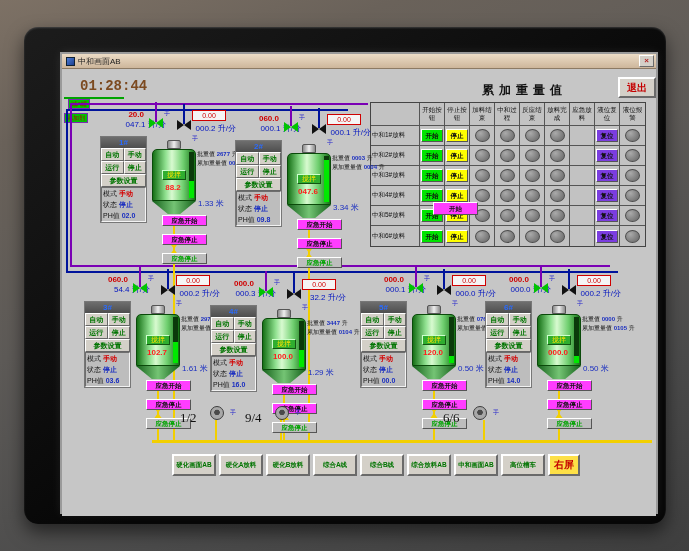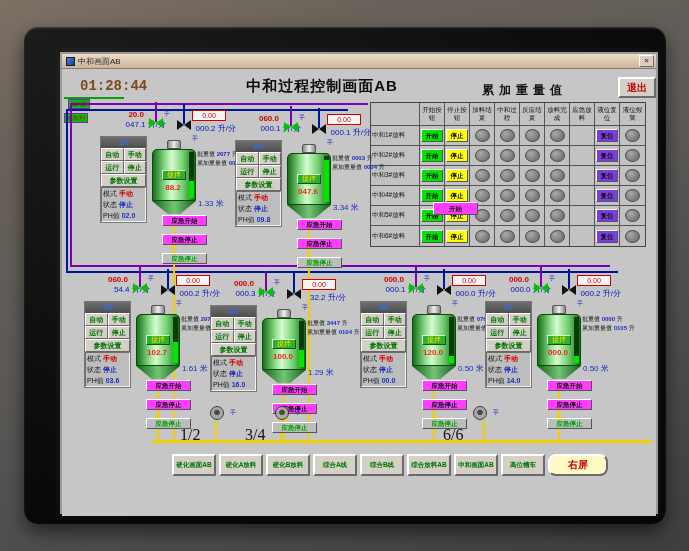--- a/index.html
+++ b/index.html
@@ -92,46 +92,45 @@
   .lvl-text { position:absolute; left:98px; top:88px; color:#1a2ec0; font-size:8px; white-space:nowrap; }
   .batch { position:absolute; left:97px; top:40px; font-size:6px; line-height:9px; color:#111; white-space:nowrap; }
   .batch b { color:#1a2ec0; font-weight:bold; }
   .emg { position:absolute; left:62px; top:99px; width:45px; }
   .emg-btn { width:45px; height:11px; margin-bottom:2px; font-size:6.5px; font-weight:bold; text-align:center; line-height:9px; border:1px solid; border-color:#fff #555 #555 #fff; color:#111; }
   .emg-btn.m { background:#ff3dff; }
   .emg-btn.g { background:#bdbdbd; color:#00a400; }
 
   
   .pump-wrap { position:absolute; width:64px; height:20px; }
-  .pump-label { position:absolute; left:0; top:20px; font-size:16px; color:#111; font-family:"Liberation Serif","DejaVu Serif",serif; }
+  .pump-label { position:absolute; left:0; top:4px; font-size:13px; color:#111; font-family:"Liberation Serif","DejaVu Serif",serif; }
   .pump-circle { position:absolute; left:30px; top:0; width:14px; height:14px; border-radius:50%; border:1px solid #3c3c3c;
     background:radial-gradient(circle at 50% 45%,#4a4a4a 0 28%,#a8a8a8 34% 70%,#7c7c7c); }
   .pump-hand { position:absolute; left:50px; top:2px; }
 
   
   .navbar { position:absolute; left:110px; top:385px; display:flex; gap:3px; }
   .nav-btn { width:44px; height:22px; background:#d4d0c8; border:2px solid; border-color:#fff #6a6a6a #6a6a6a #fff; color:#007400; font-size:6.5px; font-weight:bold; text-align:center; line-height:18px; white-space:nowrap; overflow:hidden; }
-  .nav-btn.right-screen { width:60px; background:#fef9c3; color:#c40000; font-size:10px;border-radius:8px; }
+  .nav-btn.right-screen { width:32px; background:#fde047; color:#c40000; font-size:10px; }
 </style>
 </head>
 <body>
 
 <div class="bezel"></div>
 
 <div class="screen">
   <div class="titlebar">
     <span class="app-icon"></span>
     <span class="wtitle">中和画面AB</span>
     <span class="close-btn">×</span>
   </div>
 
   <div class="content">
 
     <span class="clock">01:28:44</span>
-    <span class="main-title">中和过程控制画面AB</span>
     <span class="right-title">累加重量值</span>
     <button class="exit-btn">退出</button>
 
     <span class="src-badge" style="left:6px;top:30px;">碱A罐</span>
     <span class="src-badge" style="left:2px;top:44px;">添加剂</span>
 
     <div class="pipe pg" style="left:2px;top:28px;width:60px;height:2px;"></div>
     <div class="pipe pp" style="left:8px;top:34px;width:298px;height:2px;"></div>
     <div class="pipe pb" style="left:4px;top:40px;width:282px;height:2px;"></div>
     <div class="pipe pp" style="left:8px;top:34px;width:2px;height:164px;"></div>
@@ -703,21 +702,21 @@
 </div>
 
     <div id="pumps">
   <div class="pump-wrap" style="left: 118px; top: 337px;">
     <span class="pump-label">1/2</span>
     <div class="pump-circle"></div>
     <span class="hand pump-hand">手</span>
   </div>
 
   <div class="pump-wrap" style="left: 183px; top: 337px;">
-    <span class="pump-label">3/4</span>
+    <span class="pump-label">9/4</span>
     <div class="pump-circle"></div>
     <span class="hand pump-hand">手</span>
   </div>
 
   <div class="pump-wrap" style="left: 381px; top: 337px;">
     <span class="pump-label">6/6</span>
     <div class="pump-circle"></div>
     <span class="hand pump-hand">手</span>
   </div>
 </div>

